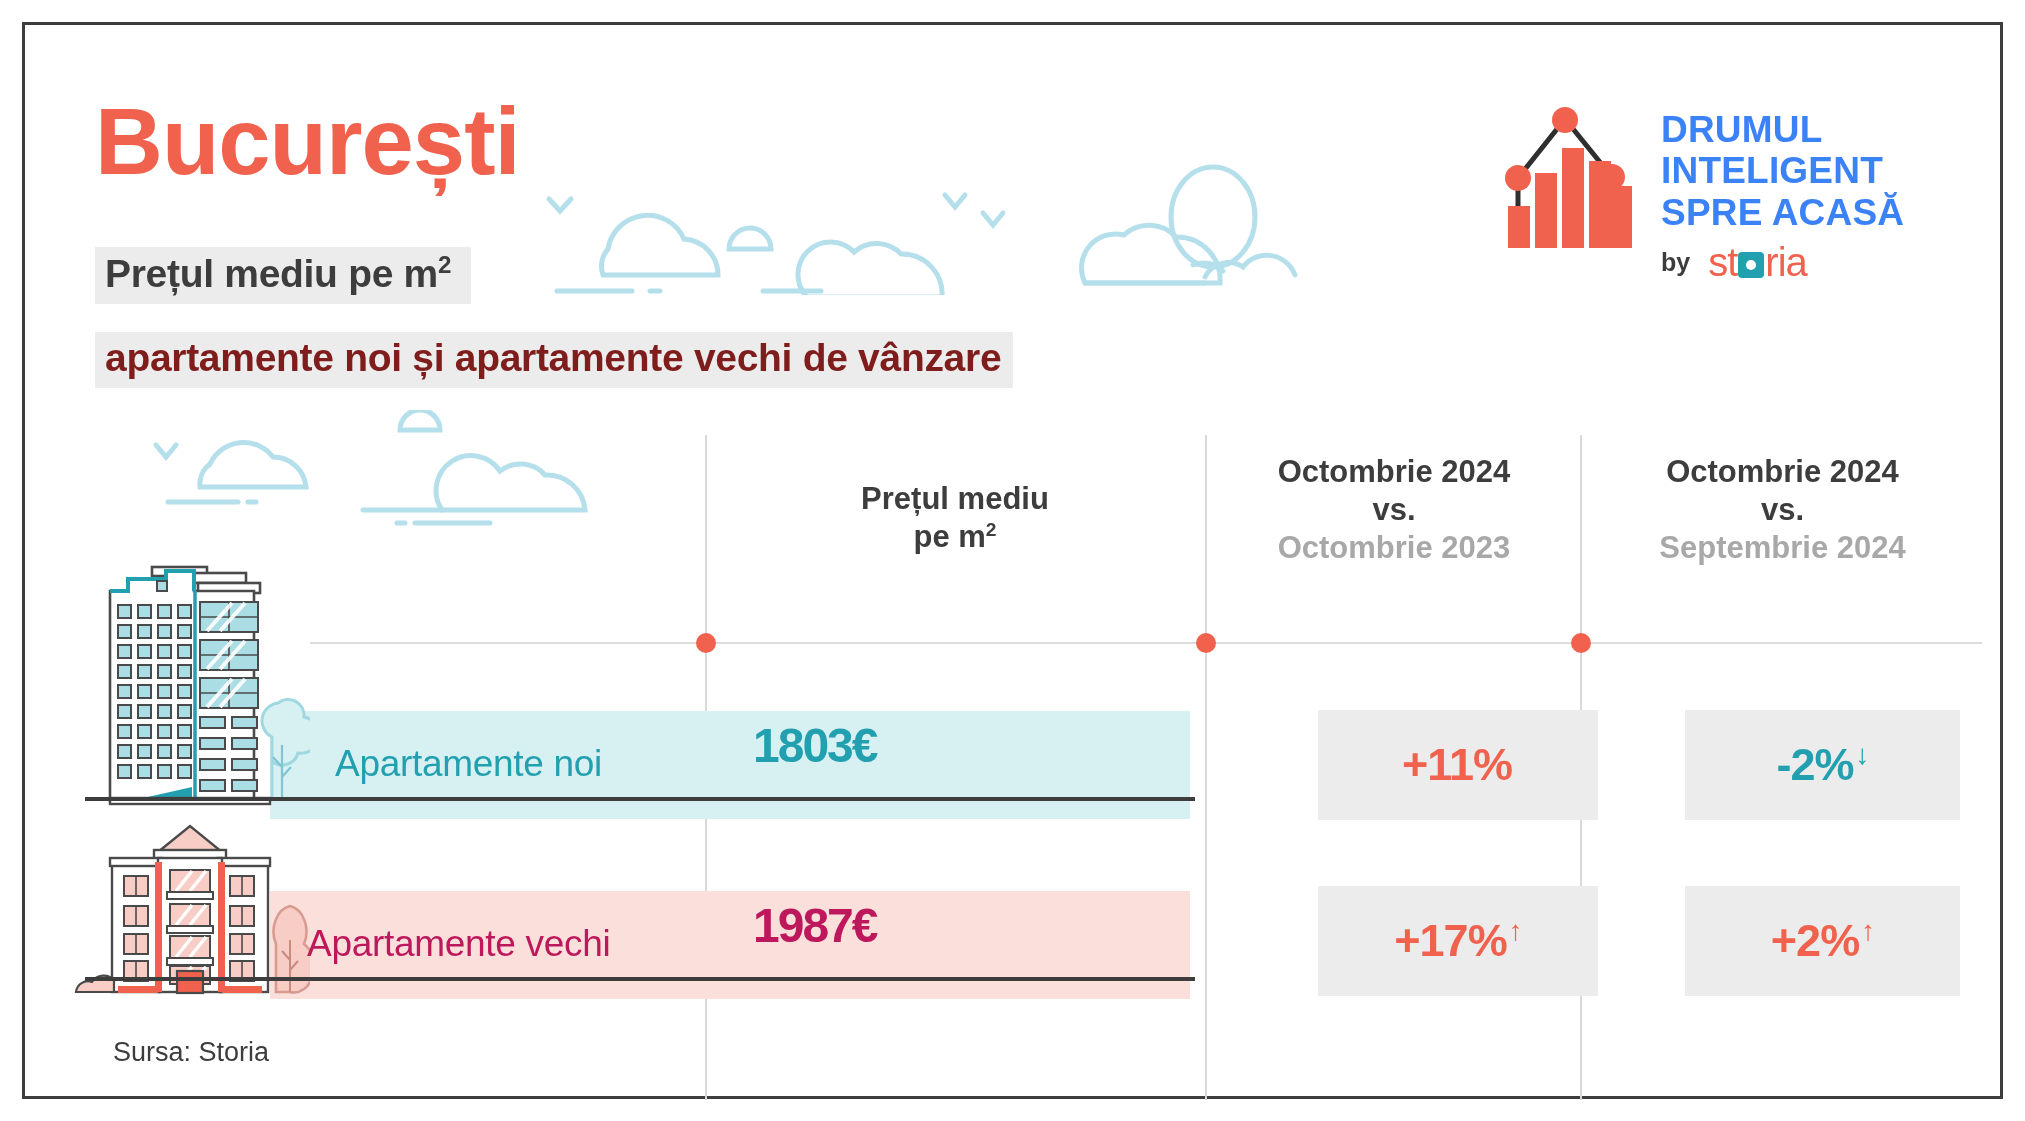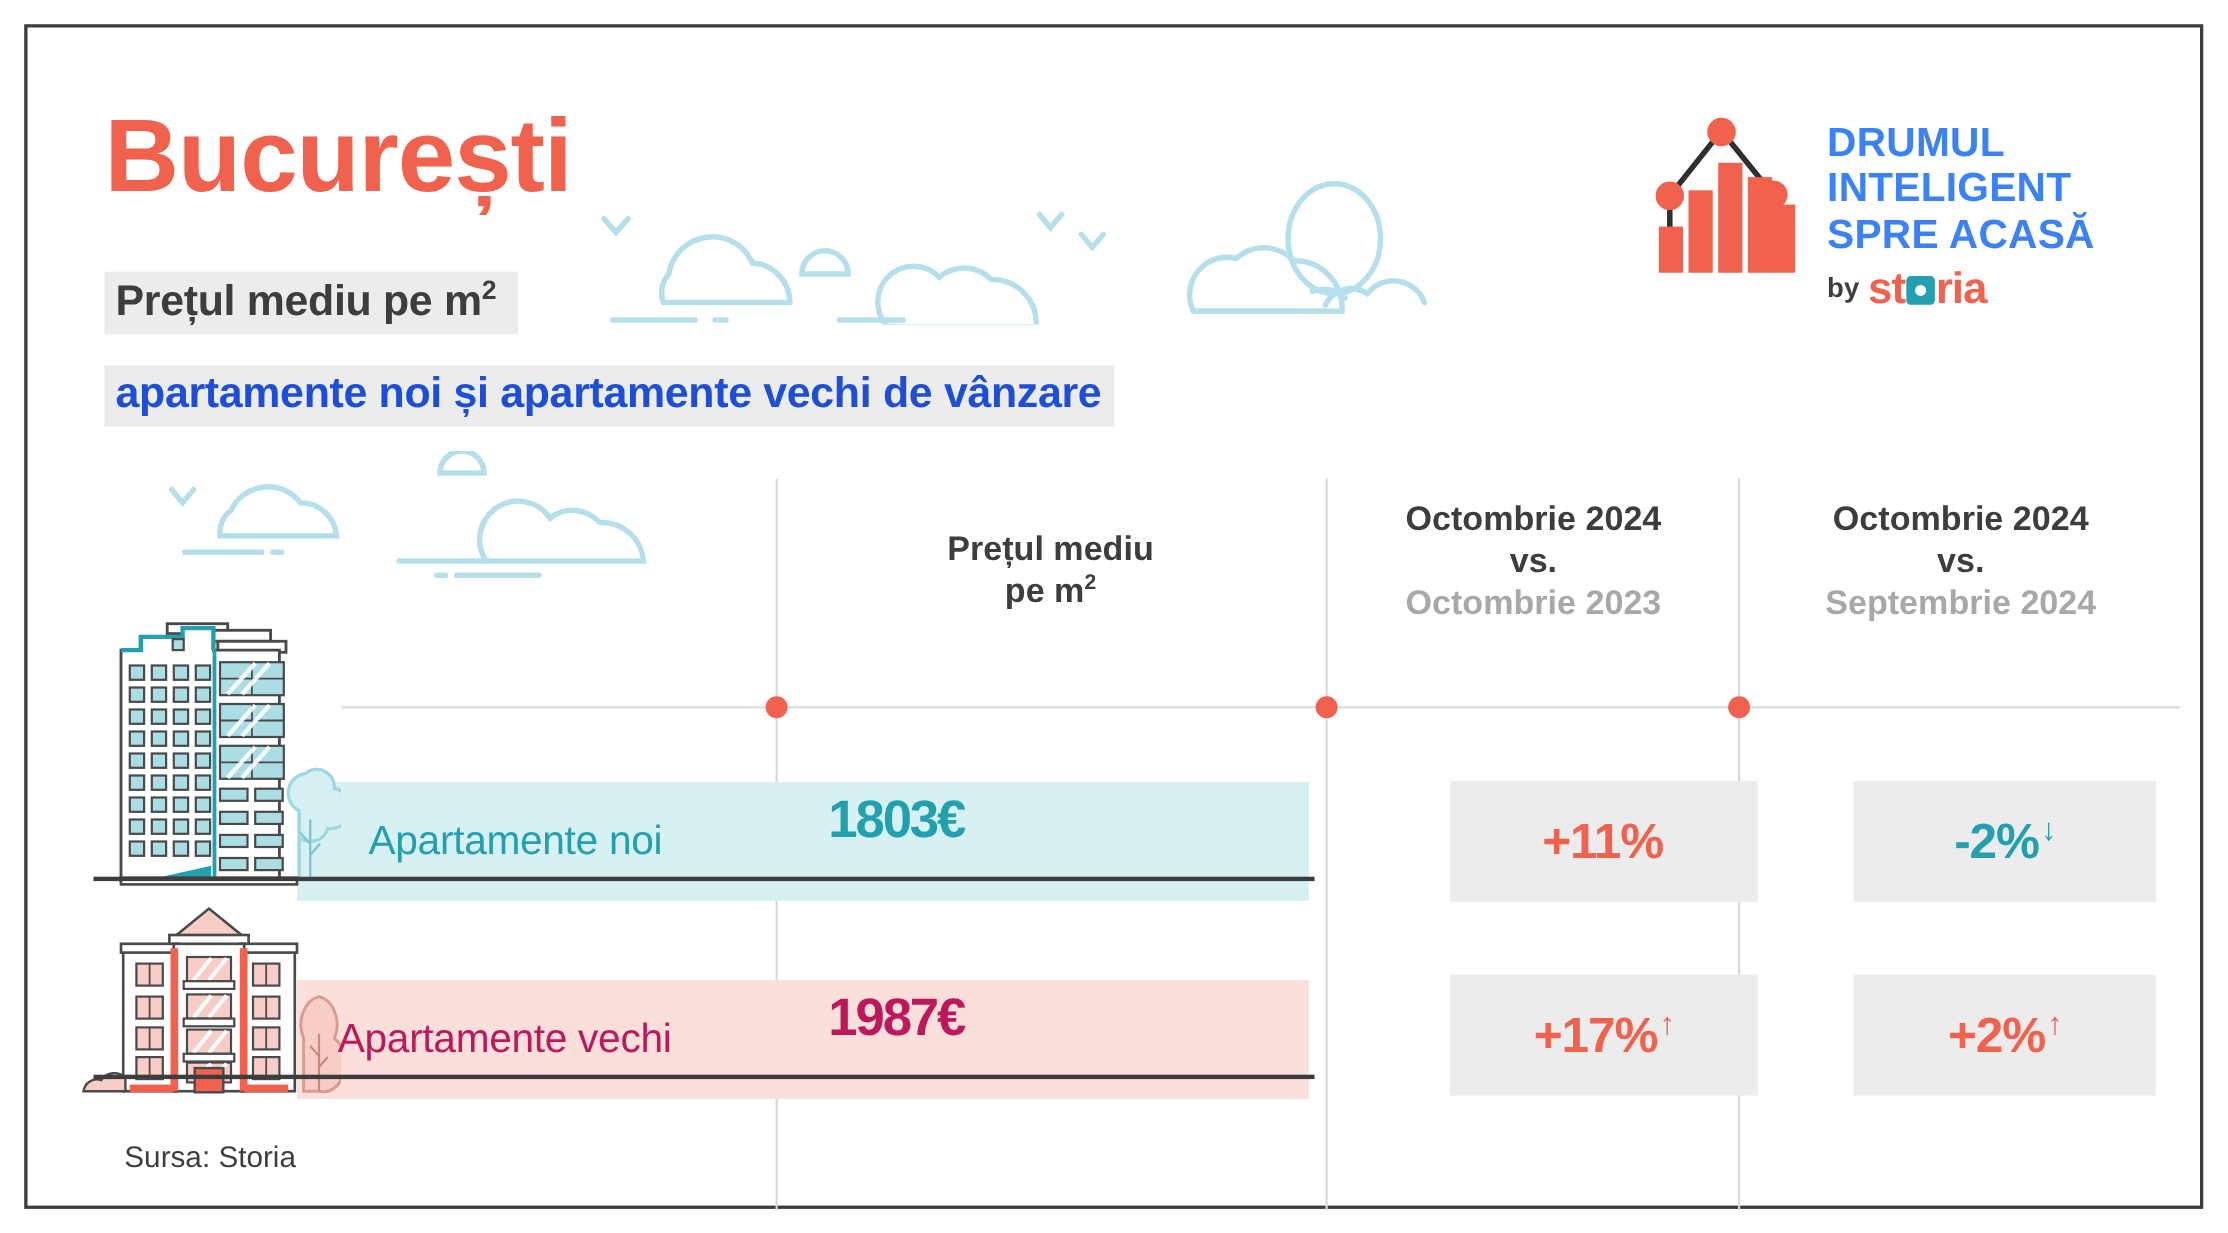--- a/index.html
+++ b/index.html
@@ -34,36 +34,36 @@
   }
   .sub1 {
     position: absolute; left: 70px; top: 222px;
     background: #ececec; padding: 4px 20px 8px 10px;
     font-size: 39px; font-weight: 700; color: #3d3d3d;
     letter-spacing: -0.3px;
   }
   .sub2 {
     position: absolute; left: 70px; top: 307px;
     background: #ececec; padding: 4px 12px 8px 10px;
-    font-size: 39px; font-weight: 700; color: #1d4ed8;
+    font-size: 39px; font-weight: 700; color: #7f1d1d;
     letter-spacing: -0.3px;
   }
   .sup { font-size: 0.62em; vertical-align: super; }
 
   
   .logo { position: absolute; left: 1480px; top: 78px; display: flex; align-items: flex-start; gap: 26px; }
   .logo-mark { width: 130px; height: 145px; position: relative; }
   .logo-text { padding-top: 6px; }
   .logo-line {
     font-size: 37px; font-weight: 800; color: #3b82f6;
     letter-spacing: 0.2px; line-height: 1.12; white-space: nowrap;
   }
-  .logo-by { display: flex; align-items: center; gap: 8px; margin-top: 7px; }
+  .logo-by { display: flex; align-items: center; gap: 18px; margin-top: 7px; }
   .logo-by-label { font-size: 25px; font-weight: 700; color: #3d3d3d; }
-  .storia { font-size: 40px; font-weight: 700; color: #f0624d; letter-spacing: -1px; position: relative; display: inline-block; }
+  .storia { font-size: 40px; font-weight: 400; color: #f0624d; letter-spacing: -1px; position: relative; display: inline-block; }
 
   
   .vline { position: absolute; width: 2px; background: #d9d9d9; top: 410px; height: 665px; }
   .hline { position: absolute; left: 285px; width: 1672px; height: 2px; background: #dcdcdc; top: 617px; }
   .dot { position: absolute; width: 20px; height: 20px; border-radius: 50%; background: #f0624d; top: 608px; }
 
   .col-head {
     position: absolute; text-align: center;
     font-size: 31px; font-weight: 700; color: #3d3d3d; line-height: 1.22;
   }

